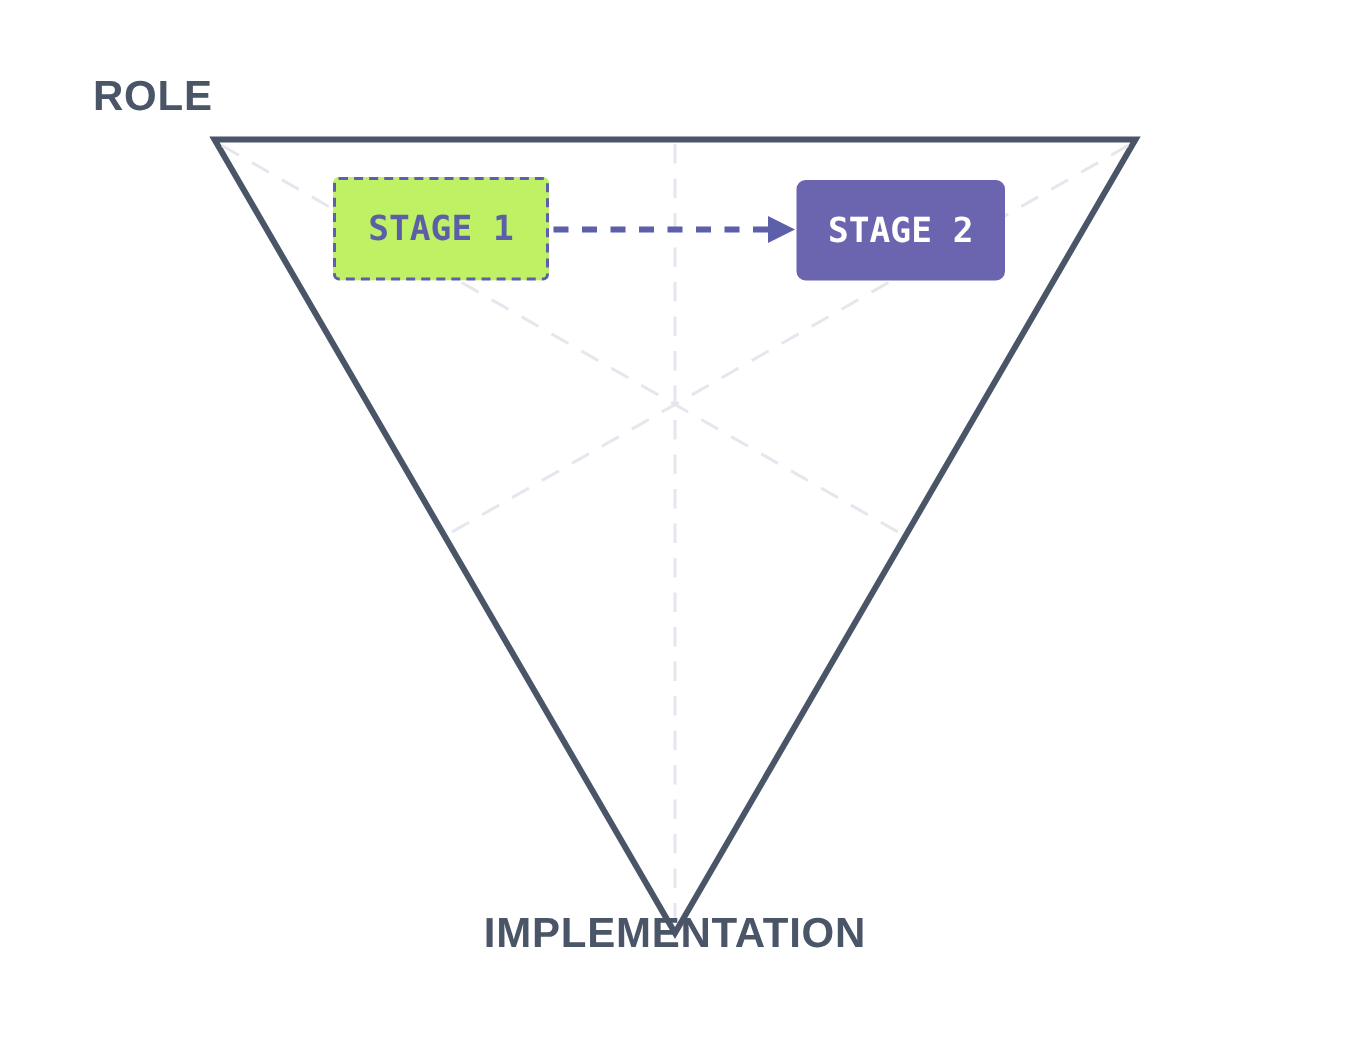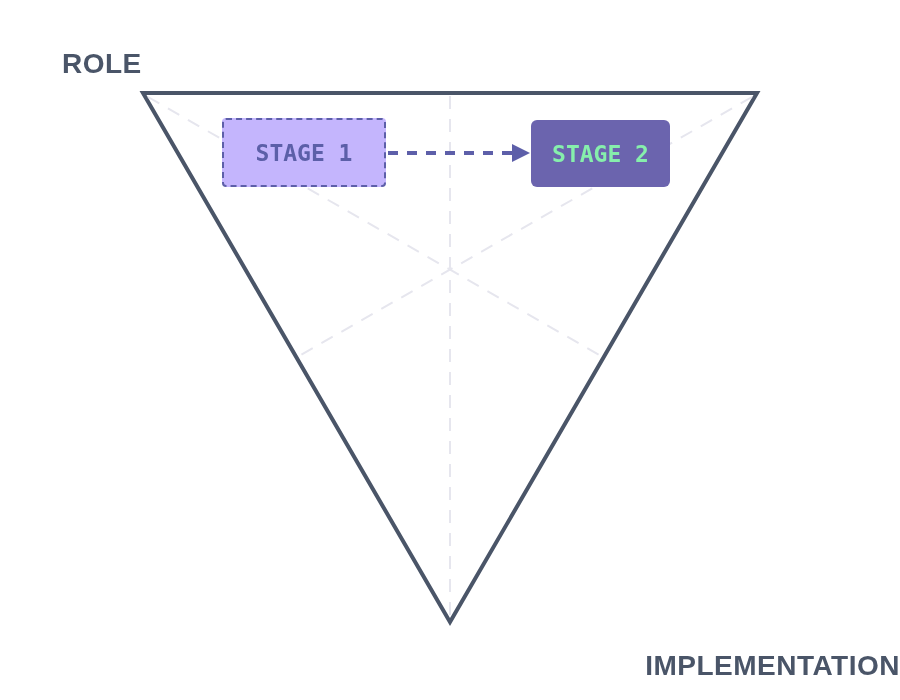--- a/index.html
+++ b/index.html
@@ -48,50 +48,50 @@
     position: absolute;
     color: #4a5568;
     font-size: 28px;
     font-weight: 700;
     letter-spacing: 0.5px;
     line-height: 1;
     white-space: nowrap;
   }
   .label-role   { left: 62px;  top: 50px; }
   .label-look   { right: 43px; top: 50px; text-align: right; }
-  .label-impl   { left: 0; right: 0; top: 608px; text-align: right; margin-top: 44px; }
+  .label-impl   { left: 0; right: 0; top: 608px; text-align: center; }
   .stage-box {
     position: absolute;
     display: flex;
     align-items: center;
     justify-content: center;
     font-family: "DejaVu Sans Mono", monospace;
     font-weight: 700;
     font-size: 23px;
     white-space: pre;
     box-sizing: border-box;
   }
   .stage-1 {
     left: 222px;
     top: 118px;
-    width: 164px;
+    width: 144px;
     height: 69px;
-    background: #c4b5fd;
+    background: #bef264;
     border: 2px dashed #5d5fa9;
     border-radius: 4px;
     color: #5c5fa8;
   }
   .stage-2 {
     left: 531px;
     top: 120px;
     width: 139px;
     height: 67px;
     background: #6b64ae;
     border-radius: 6px;
-    color: #86efac;
+    color: #ffffff;
   }
 </style>
 </head>
 <body>
 
 <div class="canvas">
 
   <svg class="diagram-svg" viewBox="0 0 900 700">
 
     <polygon class="triangle-outline" points="143,93 757,93 450,622"></polygon>

